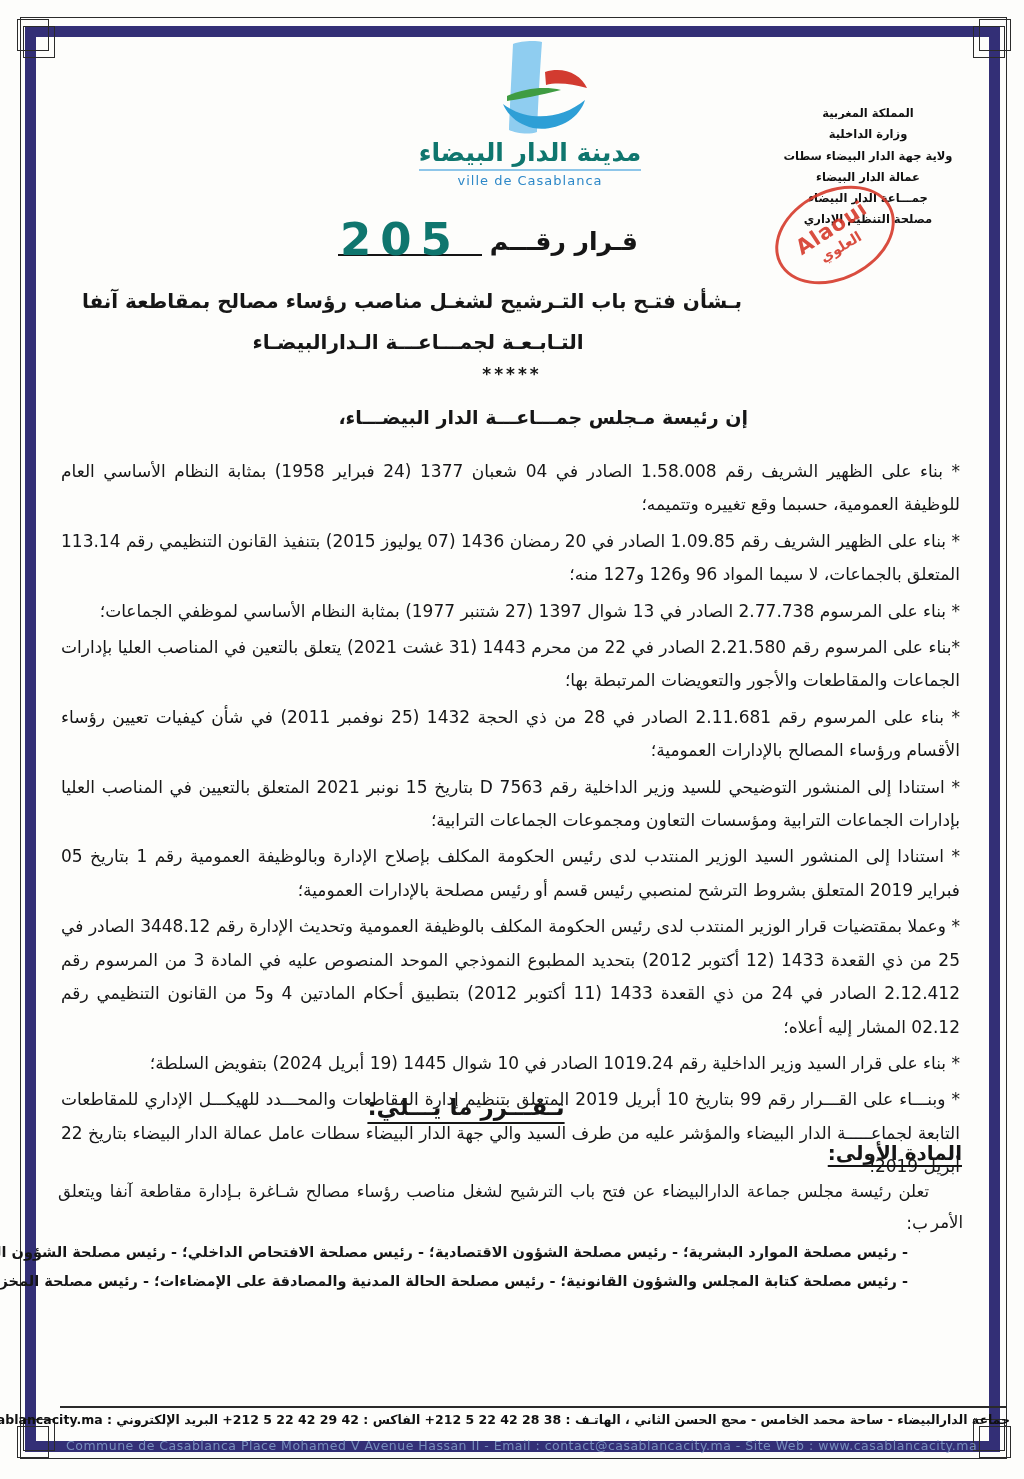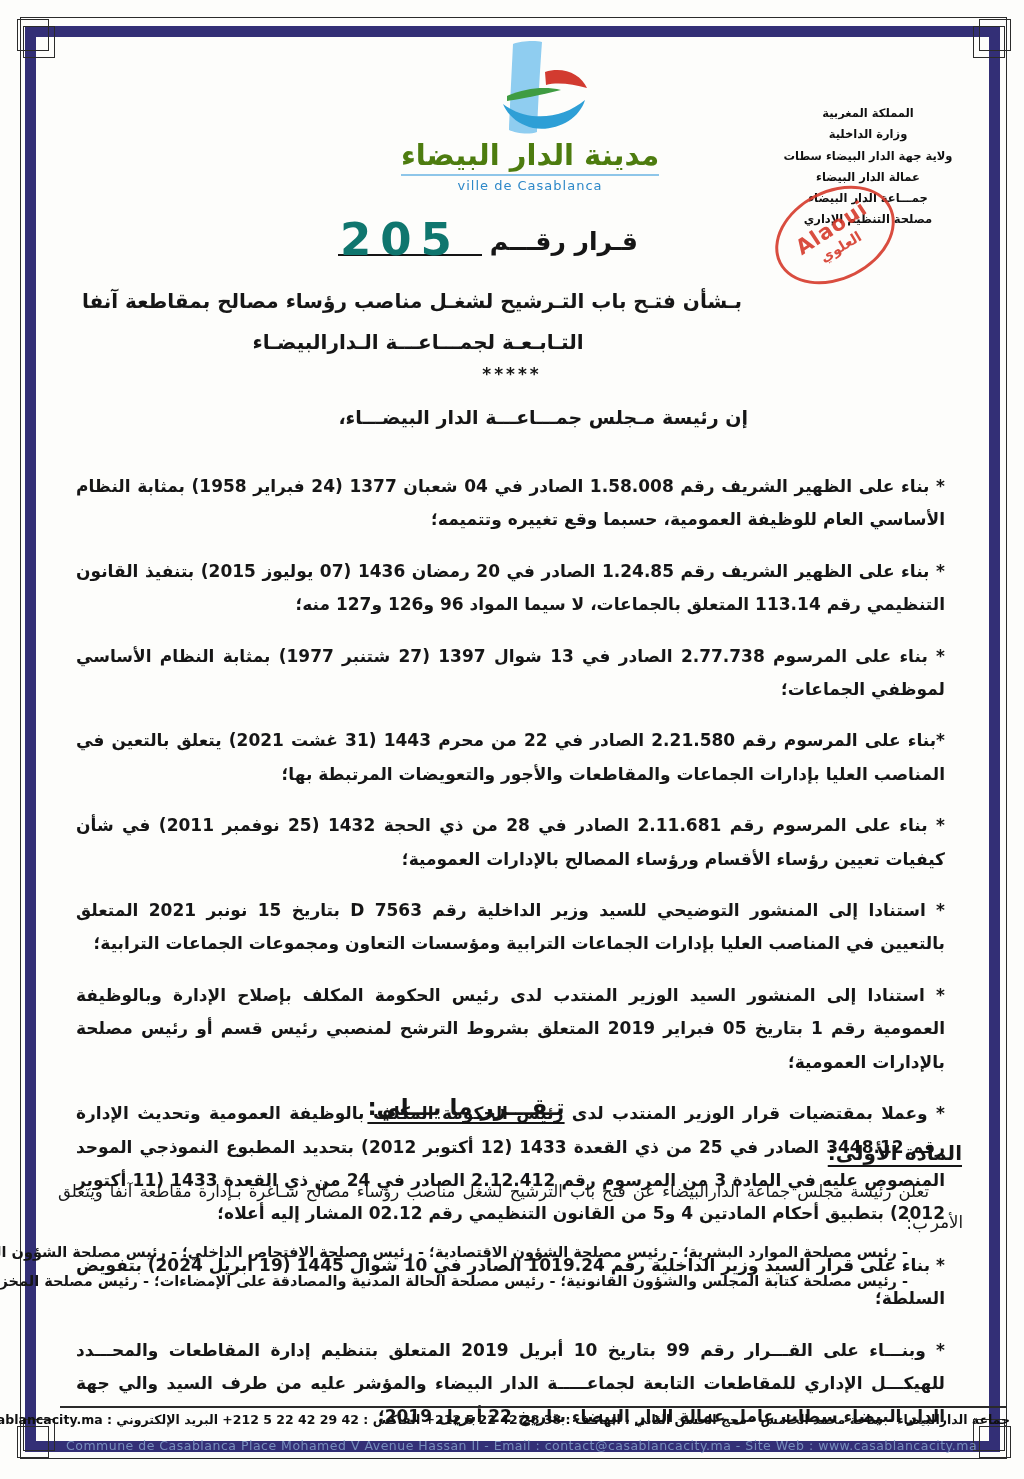--- a/index.html
+++ b/index.html
@@ -17,21 +17,21 @@
   .corner{position:absolute;width:30px;height:30px;border:1.5px solid #2b2b2b;
     background:transparent;z-index:3;}
   .c-tl1{left:17px;top:19px;} .c-tl2{left:23px;top:26px;}
   .c-tr1{right:13px;top:19px;} .c-tr2{right:19px;top:26px;}
   .c-bl1{left:17px;bottom:21px;} .c-bl2{left:23px;bottom:28px;}
   .c-br1{right:13px;bottom:21px;} .c-br2{right:19px;bottom:28px;}
 
   
   .logo-block{position:absolute;left:396px;top:38px;width:268px;text-align:center;z-index:4;}
   .logo-art{display:block;margin:0 auto;}
-  .logo-ar{display:inline-block;font-size:29px;font-weight:bold;color:#4d7c0f;
+  .logo-ar{display:inline-block;font-size:25px;font-weight:bold;color:#0f766e;
     letter-spacing:1px;border-bottom:2px solid #8ec6e9;padding-bottom:2px;direction:rtl;}
   .logo-fr{font-size:13px;color:#2d88c8;letter-spacing:1px;margin-top:2px;}
 
   
   .letterhead{position:absolute;right:56px;top:103px;width:200px;text-align:center;
     direction:rtl;font-size:11.5px;line-height:1.85;font-weight:bold;color:#101010;z-index:4;}
   .letterhead div{white-space:nowrap;}
 
   
   .stamp{position:absolute;left:772px;top:190px;width:120px;height:84px;
@@ -55,21 +55,21 @@
     font-size:20px;font-weight:bold;z-index:4;}
   .stars{position:absolute;left:0;top:364px;width:1024px;text-align:center;
     font-size:17px;font-weight:bold;letter-spacing:3px;z-index:4;}
 
   .salutation{position:absolute;right:276px;top:406px;direction:rtl;white-space:nowrap;
     font-size:19px;font-weight:bold;z-index:4;text-align:right;}
 
   
   .body-block{position:absolute;left:58px;top:452px;width:905px;direction:rtl;
     text-align:justify;font-size:17px;line-height:33.4px;z-index:4;}
-  .body-block p{margin:18px;font-weight:bold;}
+  .body-block p{margin:3px;}
 
   .decision-heading{position:absolute;left:0;top:1094px;width:932px;text-align:center;direction:rtl;
     font-size:23px;font-weight:bold;text-decoration:underline;text-underline-offset:7px;z-index:4;}
 
   .article-heading{position:absolute;right:62px;top:1141px;direction:rtl;
     font-size:20px;font-weight:bold;text-decoration:underline;text-underline-offset:5px;z-index:4;}
 
   .article-intro{position:absolute;left:58px;top:1176px;width:905px;direction:rtl;
     text-align:justify;font-size:16.5px;line-height:31px;text-indent:34px;z-index:4;}
 
@@ -137,21 +137,21 @@
   </div>
 
   <div class="subject1">بـشأن فتـح باب التـرشيح لشغـل مناصب رؤساء مصالح بمقاطعة آنفا</div>
   <div class="subject2">التـابـعـة لجمـــاعـــة الـدارالبيضـاء</div>
   <div class="stars">*****</div>
 
   <div class="salutation">إن رئيسة مـجلس جمـــاعـــة الدار البيضـــاء،</div>
 
   <div class="body-block">
     <p>* بناء على الظهير الشريف رقم 1.58.008 الصادر في 04 شعبان 1377 (24 فبراير 1958) بمثابة النظام الأساسي العام للوظيفة العمومية، حسبما وقع تغييره وتتميمه؛</p>
-    <p>* بناء على الظهير الشريف رقم 1.24.85 الصادر في 20 رمضان 1436 (07 يوليوز 2015) بتنفيذ القانون التنظيمي رقم 113.14 المتعلق بالجماعات، لا سيما المواد 96 و126 و127 منه؛</p>
+    <p>* بناء على الظهير الشريف رقم 1.09.85 الصادر في 20 رمضان 1436 (07 يوليوز 2015) بتنفيذ القانون التنظيمي رقم 113.14 المتعلق بالجماعات، لا سيما المواد 96 و126 و127 منه؛</p>
     <p>* بناء على المرسوم 2.77.738 الصادر في 13 شوال 1397 (27 شتنبر 1977) بمثابة النظام الأساسي لموظفي الجماعات؛</p>
     <p>*بناء على المرسوم رقم 2.21.580 الصادر في 22 من محرم 1443 (31 غشت 2021) يتعلق بالتعين في المناصب العليا بإدارات الجماعات والمقاطعات والأجور والتعويضات المرتبطة بها؛</p>
     <p>* بناء على المرسوم رقم 2.11.681 الصادر في 28 من ذي الحجة 1432 (25 نوفمبر 2011) في شأن كيفيات تعيين رؤساء الأقسام ورؤساء المصالح بالإدارات العمومية؛</p>
     <p>* استنادا إلى المنشور التوضيحي للسيد وزير الداخلية رقم D 7563 بتاريخ 15 نونبر 2021 المتعلق بالتعيين في المناصب العليا بإدارات الجماعات الترابية ومؤسسات التعاون ومجموعات الجماعات الترابية؛</p>
     <p>* استنادا إلى المنشور السيد الوزير المنتدب لدى رئيس الحكومة المكلف بإصلاح الإدارة وبالوظيفة العمومية رقم 1 بتاريخ 05 فبراير 2019 المتعلق بشروط الترشح لمنصبي رئيس قسم أو رئيس مصلحة بالإدارات العمومية؛</p>
     <p>* وعملا بمقتضيات قرار الوزير المنتدب لدى رئيس الحكومة المكلف بالوظيفة العمومية وتحديث الإدارة رقم 3448.12 الصادر في 25 من ذي القعدة 1433 (12 أكتوبر 2012) بتحديد المطبوع النموذجي الموحد المنصوص عليه في المادة 3 من المرسوم رقم 2.12.412 الصادر في 24 من ذي القعدة 1433 (11 أكتوبر 2012) بتطبيق أحكام المادتين 4 و5 من القانون التنظيمي رقم 02.12 المشار إليه أعلاه؛</p>
     <p>* بناء على قرار السيد وزير الداخلية رقم 1019.24 الصادر في 10 شوال 1445 (19 أبريل 2024) بتفويض السلطة؛</p>
     <p>* وبنـــاء على القـــرار رقم 99 بتاريخ 10 أبريل 2019 المتعلق بتنظيم إدارة المقاطعات والمحـــدد للهيكـــل الإداري للمقاطعات التابعة لجماعـــــة الدار البيضاء والمؤشر عليه من طرف السيد والي جهة الدار البيضاء سطات عامل عمالة الدار البيضاء بتاريخ 22 أبريل 2019؛</p>
   </div>
 

